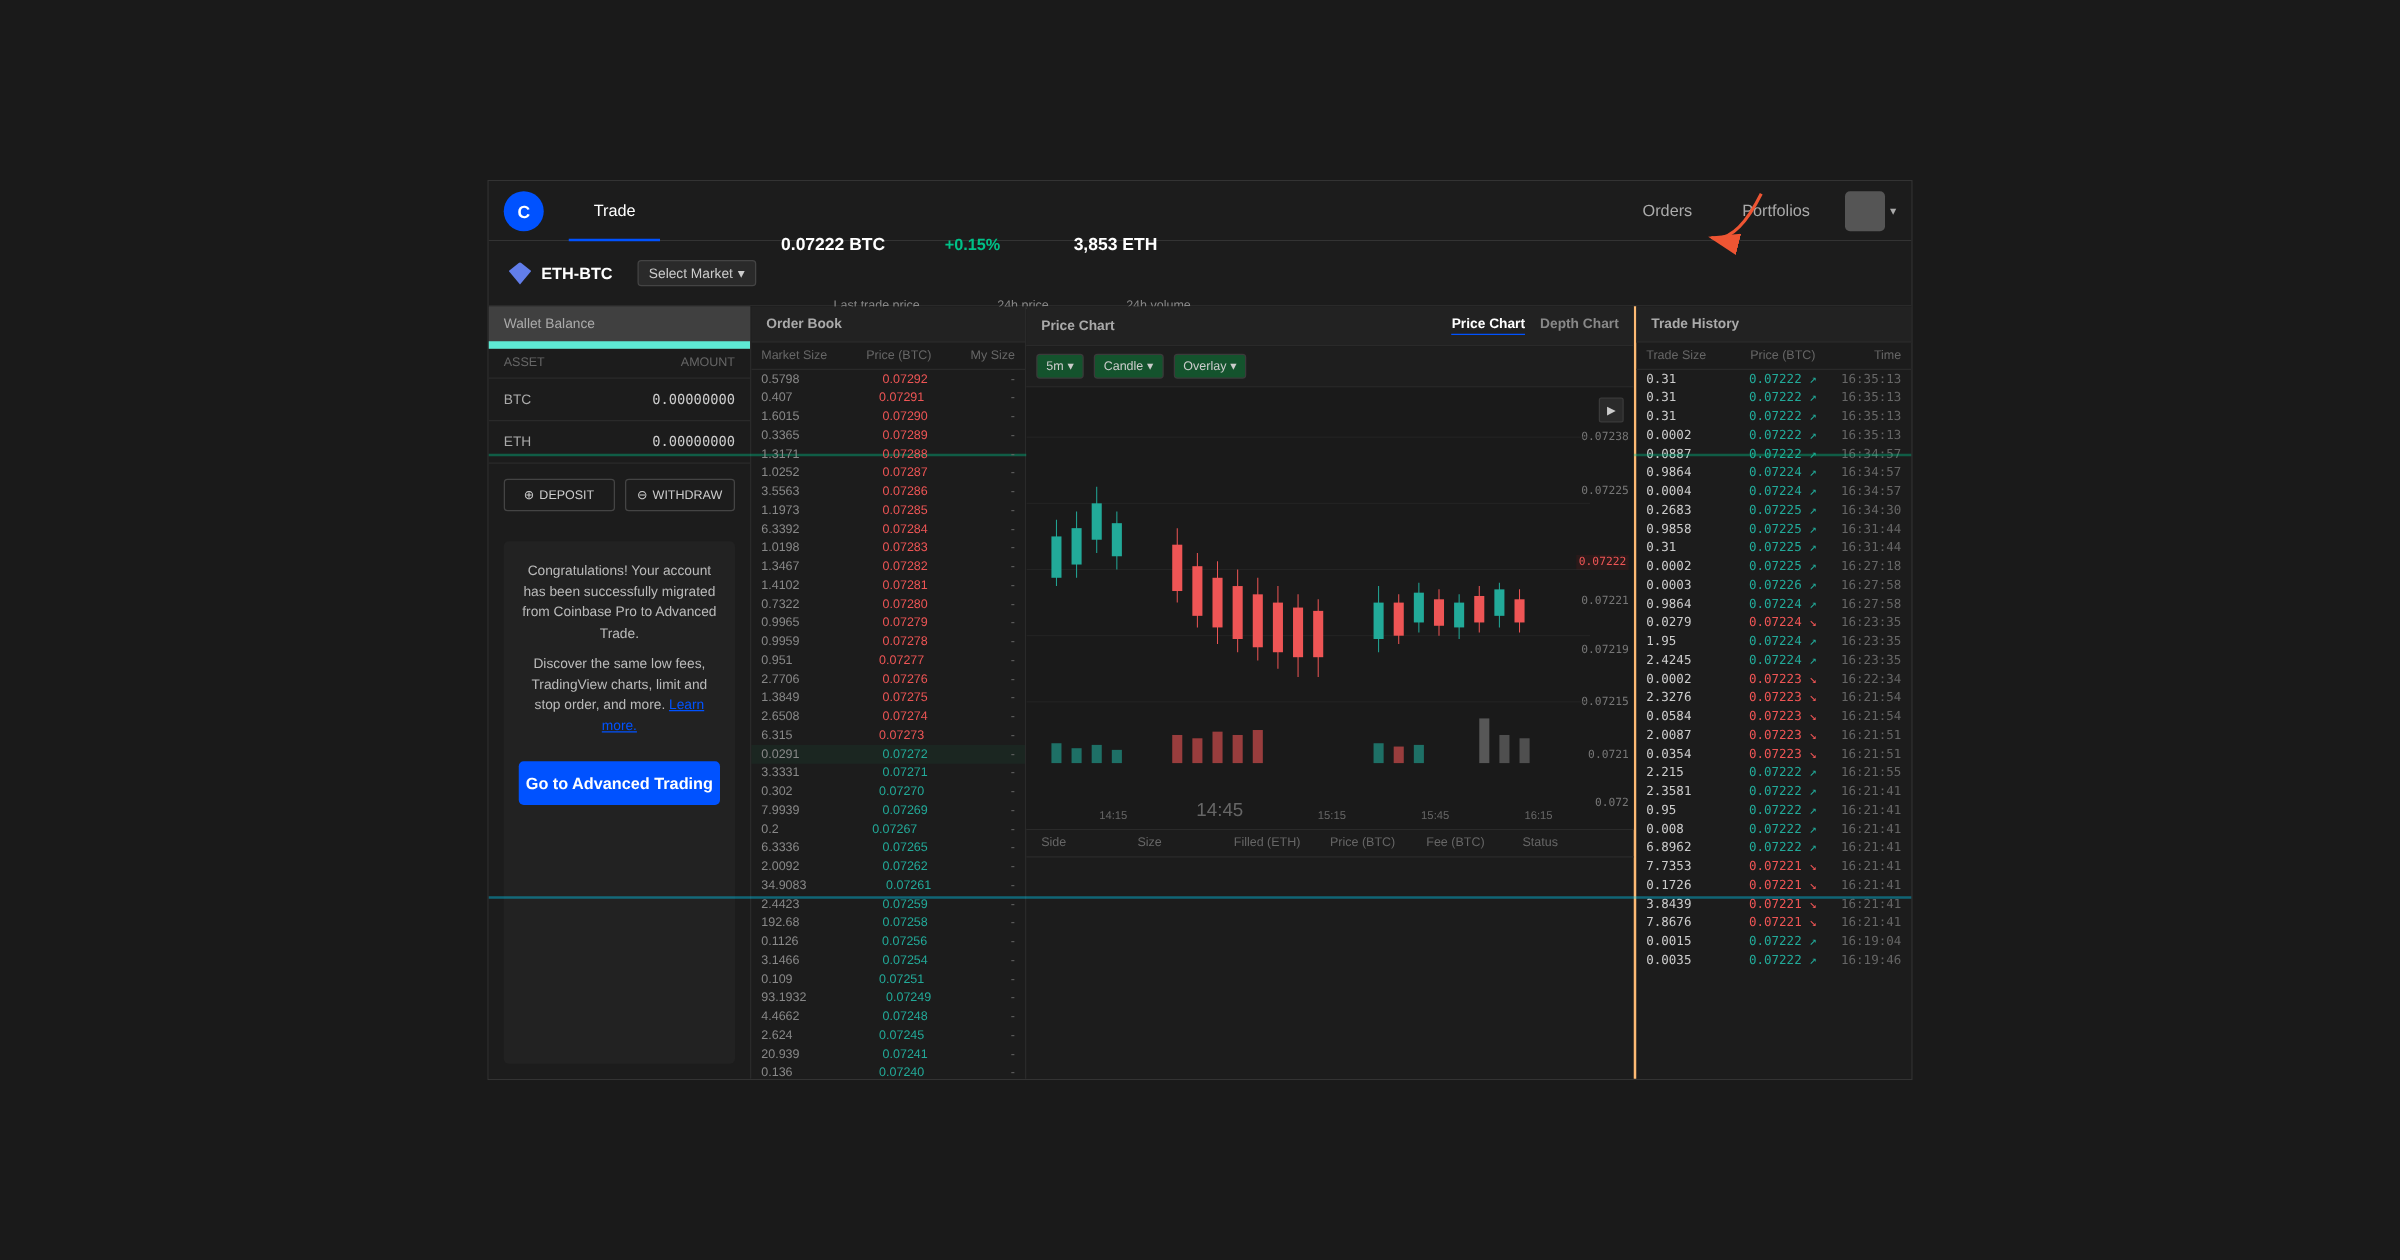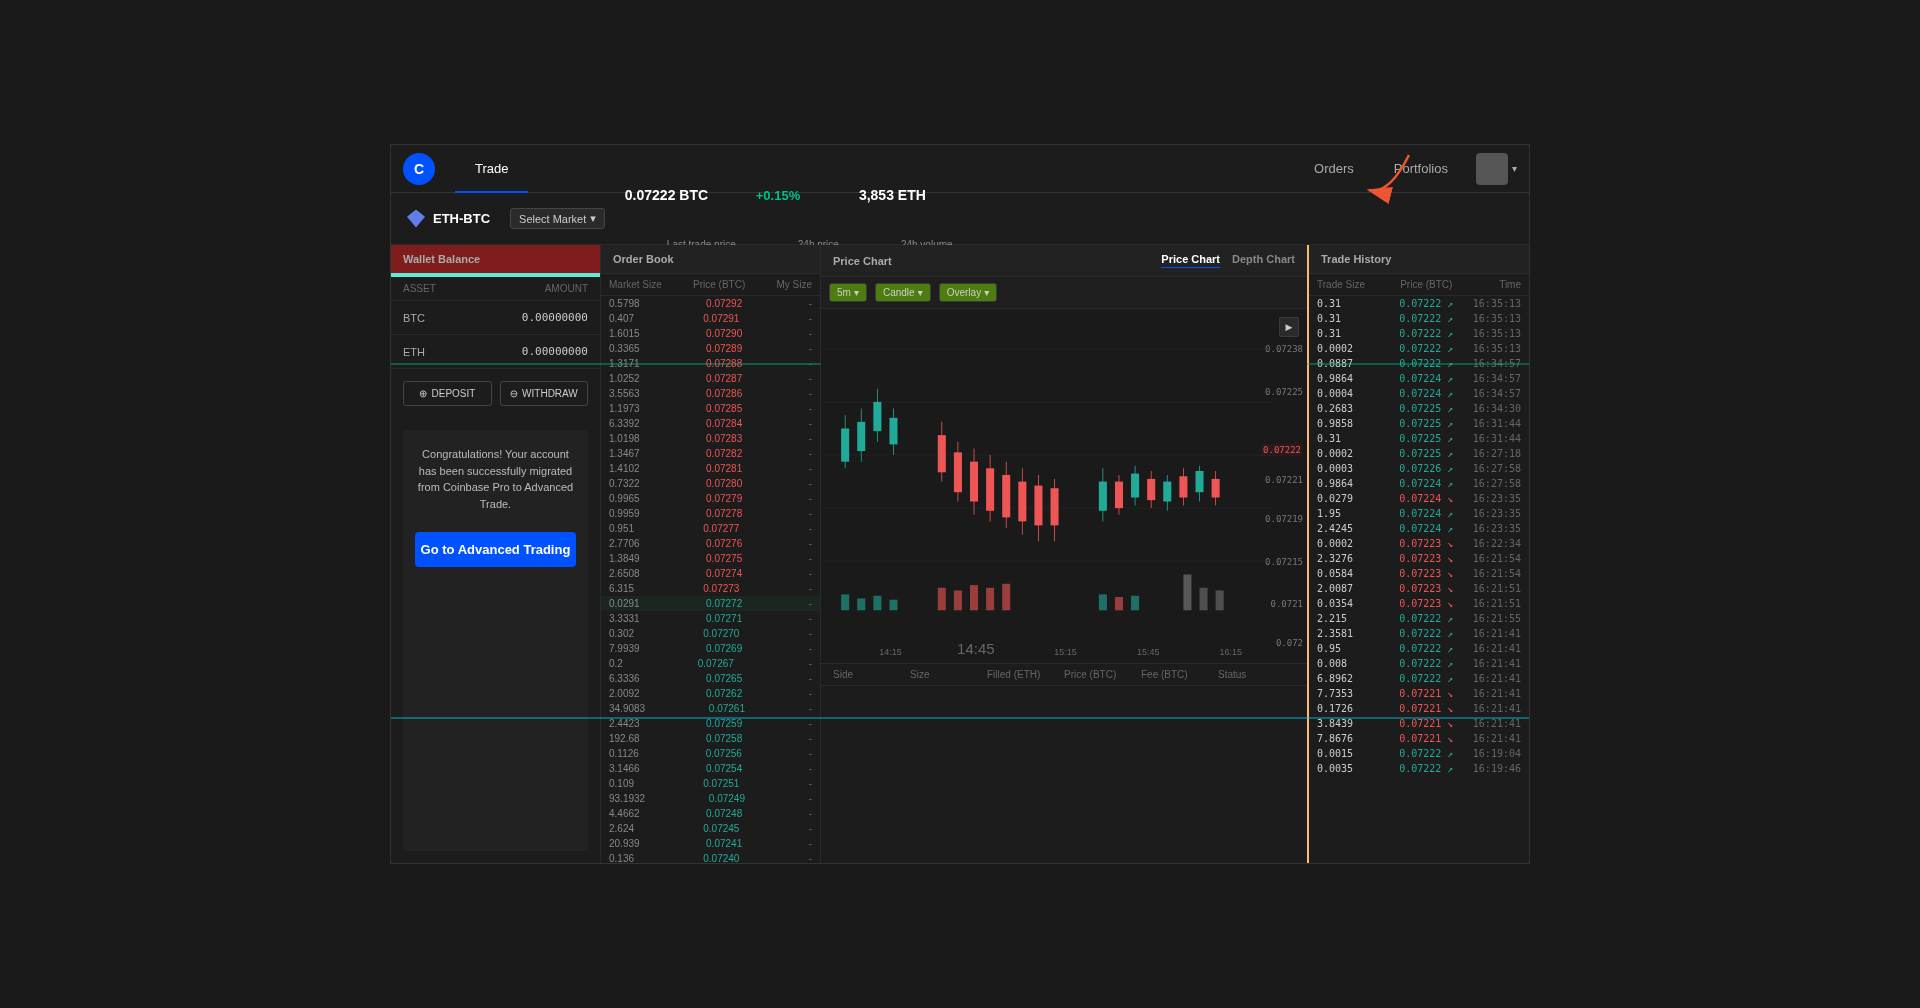--- a/index.html
+++ b/index.html
@@ -130,23 +130,23 @@
       width: 210px;
       background: #1c1c1c;
       border-right: 1px solid #2a2a2a;
       display: flex;
       flex-direction: column;
     }
     .section-header {
       padding: 8px 12px;
       color: #aaa;
       font-size: 11px;
-      font-weight: 700;
-      background: #7f1d1d;
-      border-bottom: 4px solid #5eead4;
+      font-weight: 400;
+      background: #404040;
+      border-bottom: 6px solid #5eead4;
     }
     .wallet-row {
       display: flex;
       justify-content: space-between;
       align-items: center;
       padding: 10px 12px;
       border-bottom: 1px solid #2a2a2a;
     }
     .wallet-asset { color: #aaa; font-size: 11px; }
     .wallet-amount { color: #ccc; font-size: 11px; font-family: monospace; }
@@ -275,21 +275,21 @@
     }
     .chart-controls {
       display: flex;
       align-items: center;
       gap: 8px;
       padding: 6px 8px;
       background: #1e1e1e;
       border-bottom: 1px solid #2a2a2a;
     }
     .chart-control-btn {
-      background: #4d7c0f;
+      background: #14532d;
       border: 1px solid #3a3a3a;
       color: #ccc;
       font-size: 10px;
       padding: 3px 7px;
       border-radius: 3px;
       cursor: pointer;
       display: flex;
       align-items: center;
       gap: 3px;
     }
@@ -487,20 +487,24 @@
           <span>DEPOSIT</span>
         </button>
         <button class="btn-withdraw">
           <span>⊖</span>
           <span>WITHDRAW</span>
         </button>
       </div>
       <div class="migration-banner">
         <p class="migration-text">
           <span>Congratulations! Your account has been successfully migrated from Coinbase Pro to Advanced Trade.</span>
+        </p>
+        <p class="migration-text">
+          <span>Discover the same low fees, TradingView charts, limit and stop order, and more.</span>
+          <span class="learn-more">Learn more.</span>
         </p>
         <button class="btn-advanced">
           <span>Go to Advanced Trading</span>
         </button>
       </div>
     </div>
 
     <div class="order-book">
       <div class="ob-header">
         <span>Order Book</span>

